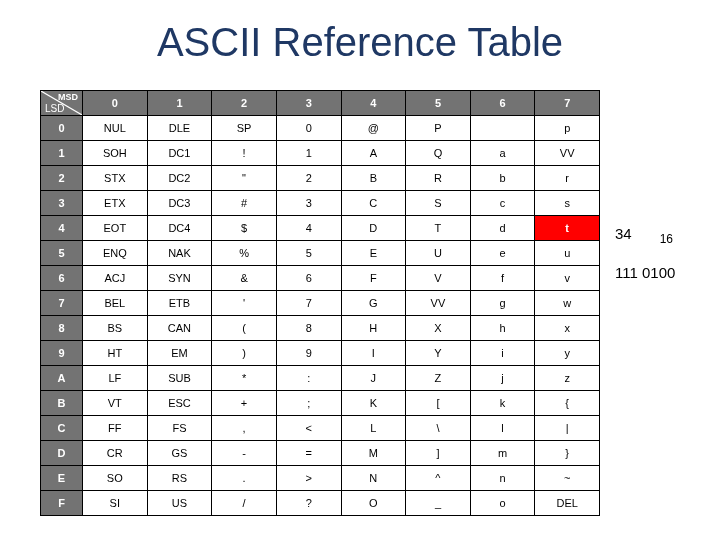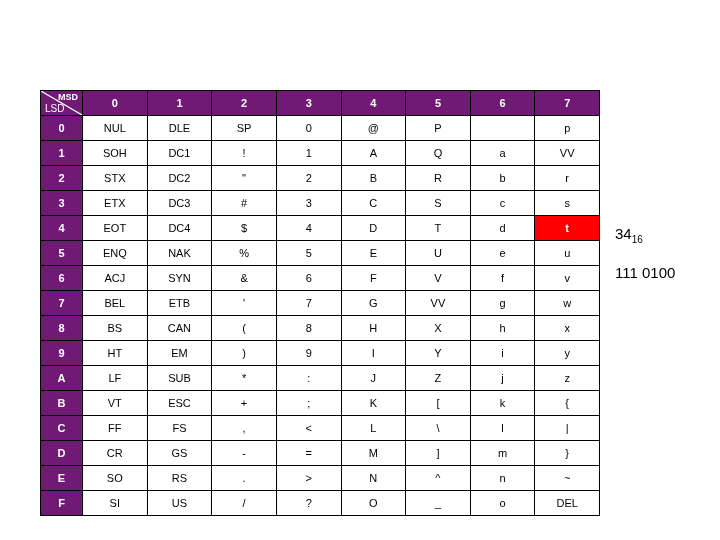--- a/index.html
+++ b/index.html
@@ -39,21 +39,21 @@
     border: 1px solid #000;
     font-size: 11px;
     text-align: center;
     padding: 3px 0;
     font-weight: normal;
     height: 18px;
     overflow: hidden;
   }
   .col-row-hdr { width: 42px; }
   .hdr-blue {
-    background: #701a75;
+    background: #737373;
     color: #fff;
     font-weight: bold;
   }
   .corner {
     position: relative;
     padding: 0;
   }
   .corner svg {
     position: absolute;
     inset: 0;
@@ -81,31 +81,33 @@
     font-weight: bold;
   }
   .annot {
     position: absolute;
     left: 615px;
     font-size: 15px;
     color: #000;
     white-space: nowrap;
   }
   .annot sub {
-    font-size: 10px;
+    font-size: 12px;
     vertical-align: sub;
+    margin-left: 28px;
   }
   .annot1 { top: 225px; }
   .annot2 { top: 264px; }
 </style>
 </head>
 <body>
 
 <div class="slide">
 
+  <div class="title">ASCII Reference Table</div>
 
   <div class="table-wrap">
     <table>
       <colgroup>
         <col class="col-row-hdr">
         <col>
           <col>
           <col>
           <col>
           <col>

